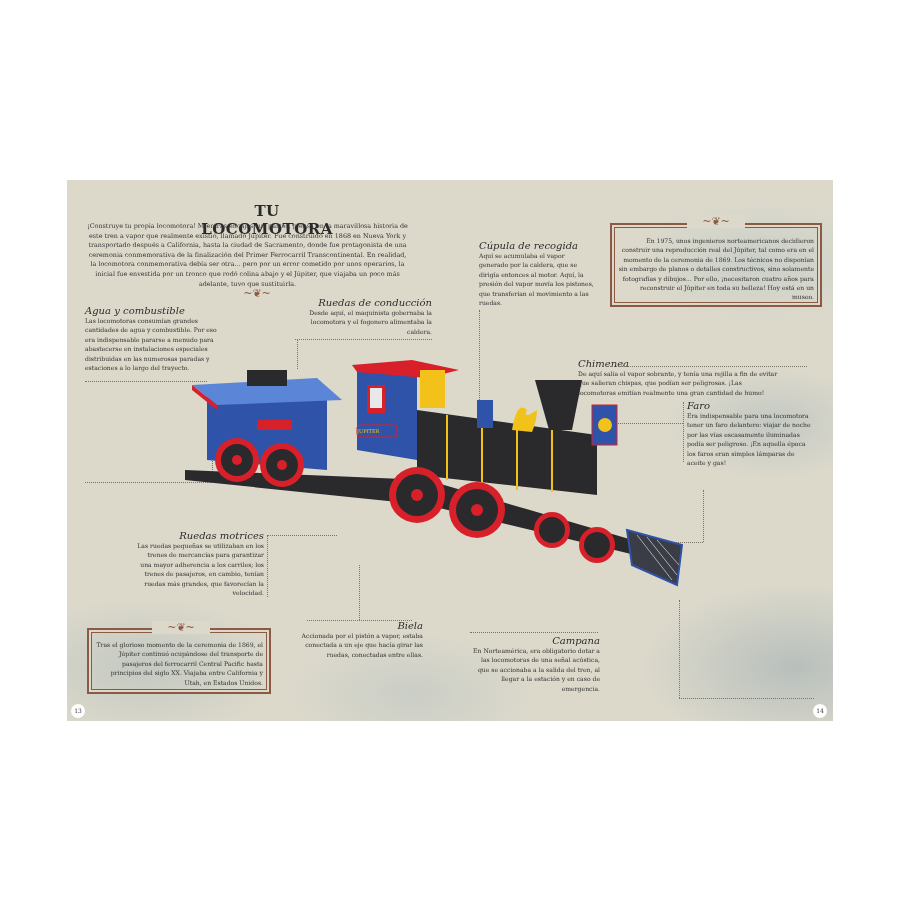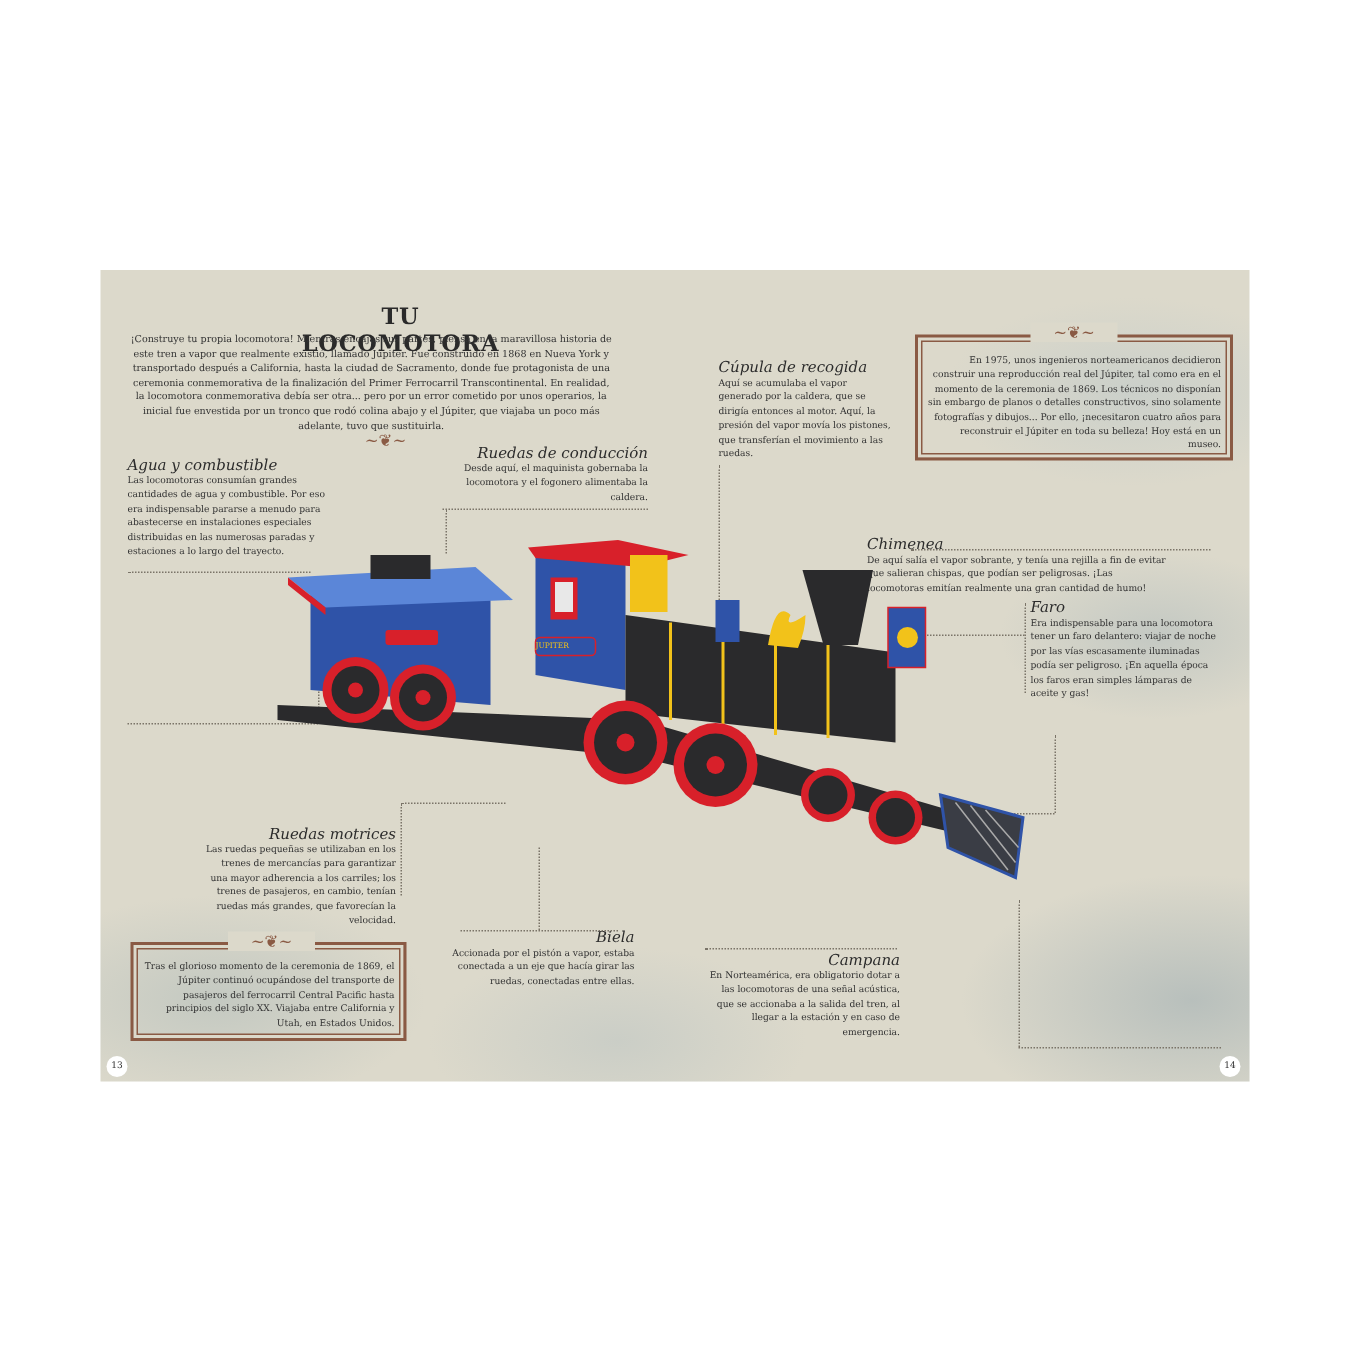--- a/index.html
+++ b/index.html
@@ -74,21 +74,21 @@
   </div>
   <div class="dots-v" style="left:616px;top:222px;height:60px;"></div>
   <div class="dots-h" style="left:540px;top:243px;width:76px;"></div>
 
   <div class="dots-v" style="left:636px;top:310px;height:52px;"></div>
   <div class="dots-h" style="left:545px;top:362px;width:91px;"></div>
 
   <div class="dots-v" style="left:145px;top:250px;height:52px;"></div>
   <div class="dots-h" style="left:18px;top:302px;width:127px;"></div>
 
-  <div class="abs right" style="left:70px;top:350px;width:127px;margin-top:21px;">
+  <div class="abs right" style="left:70px;top:350px;width:127px;">
     <div class="script">Ruedas motrices</div>
     <div class="body">Las ruedas pequeñas se utilizaban en los trenes de mercancías para garantizar una mayor adherencia a los carriles; los trenes de pasajeros, en cambio, tenían ruedas más grandes, que favorecían la velocidad.</div>
   </div>
   <div class="dots-h" style="left:200px;top:355px;width:70px;"></div>
   <div class="dots-v" style="left:200px;top:355px;height:62px;"></div>
 
   <div class="framebox" style="left:20px;top:448px;width:180px;height:62px;">
     <div class="body center" style="padding:10px 6px 0 6px;">Tras el glorioso momento de la ceremonia de 1869, el Júpiter continuó ocupándose del transporte de pasajeros del ferrocarril Central Pacific hasta principios del siglo XX. Viajaba entre California y Utah, en Estados Unidos.</div>
   </div>
   <div class="ornament" style="left:85px;top:441px;width:50px;">~❦~</div>

